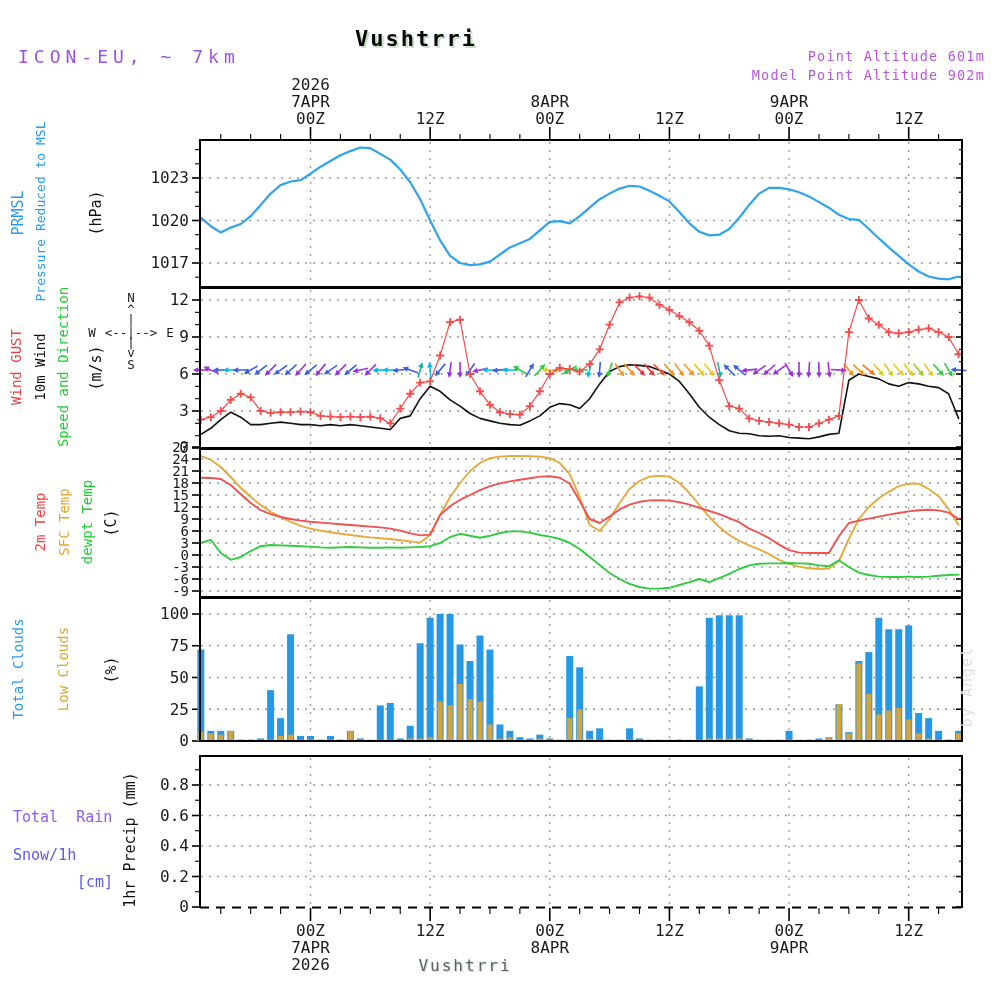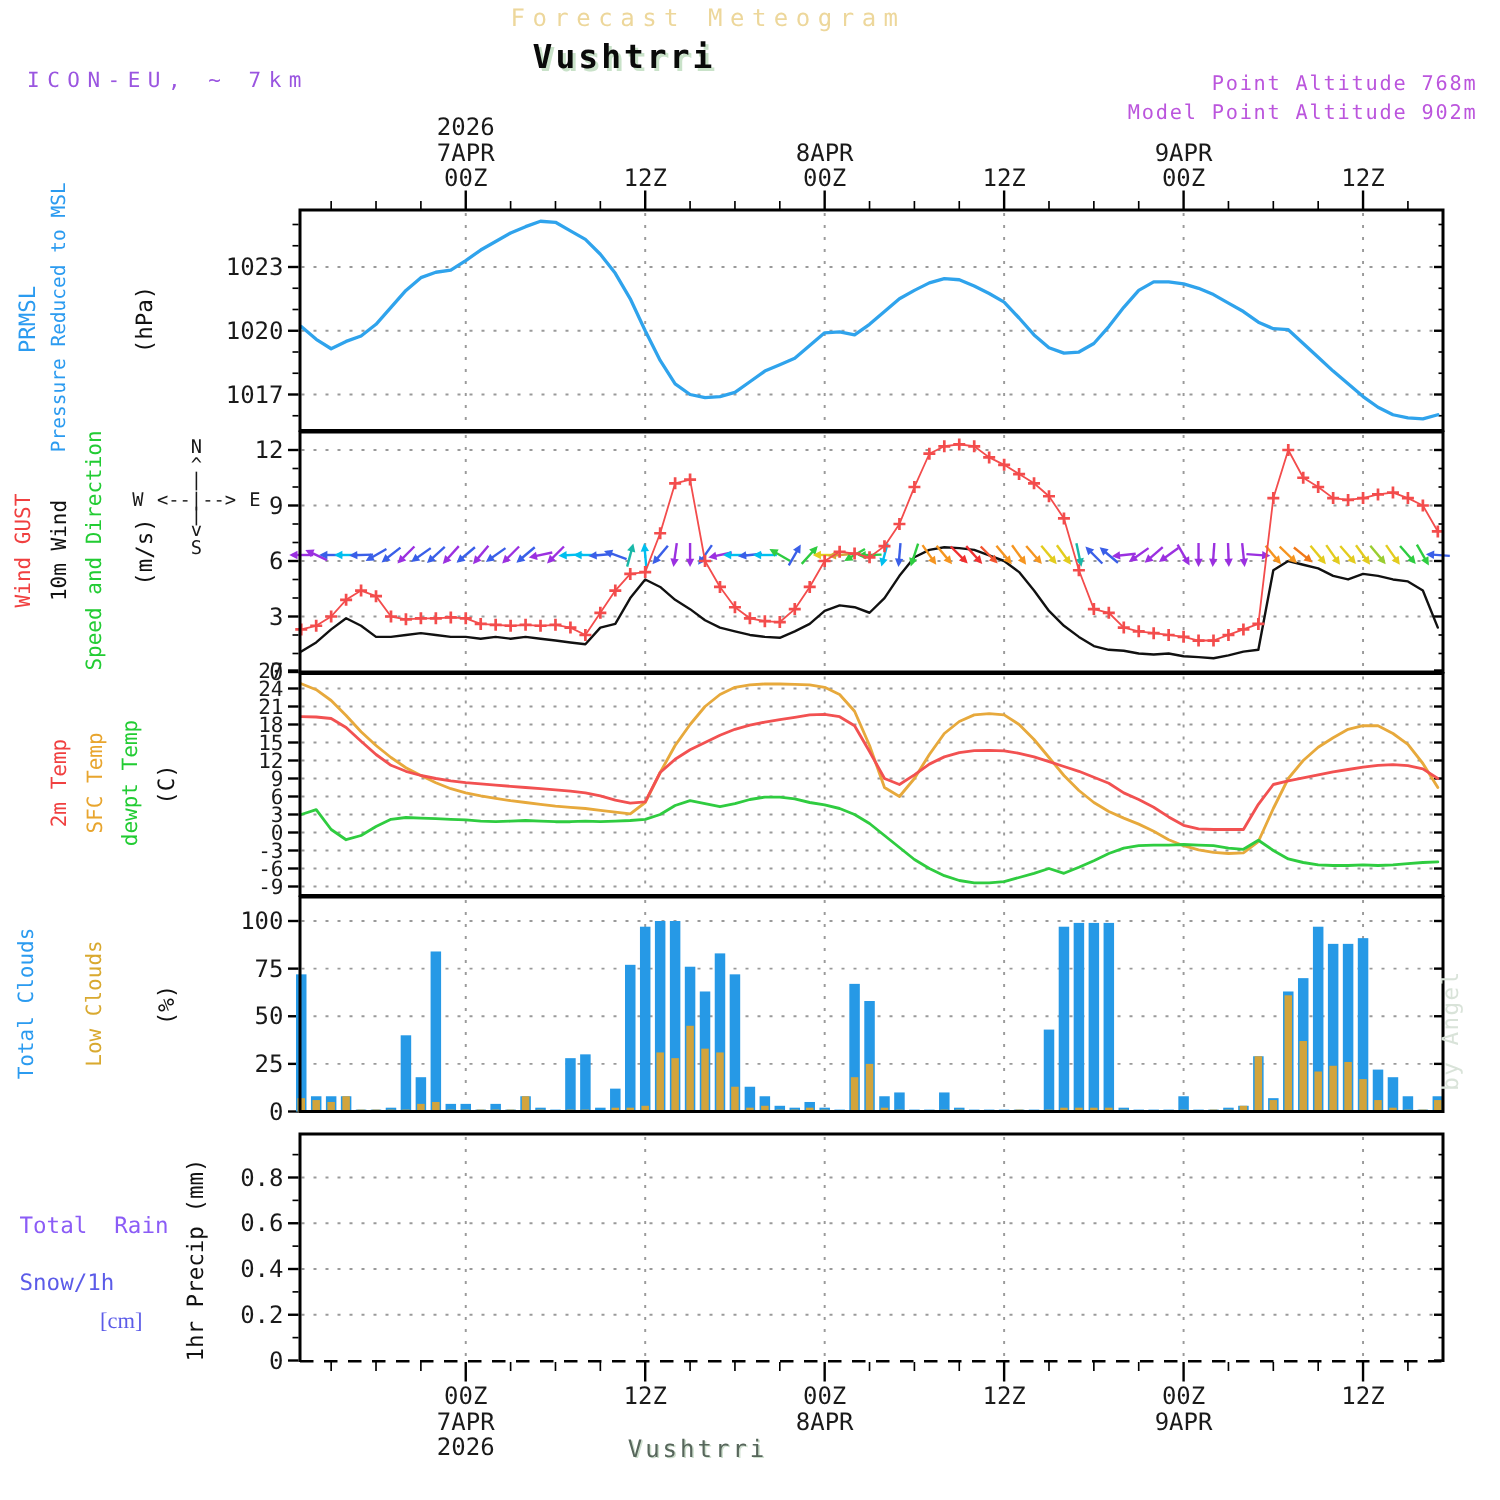--- a/index.html
+++ b/index.html
@@ -6,41 +6,40 @@
   #stage{position:relative;width:1000px;height:1000px;background:#fff;overflow:hidden;
          font-family:"DejaVu Sans Mono",monospace;}
   #plot{position:absolute;left:0;top:0;}
   svg text{font-family:"DejaVu Sans Mono",monospace;fill:#1a1a1a;}
   .hdr{position:absolute;white-space:pre;}
   #title{left:272px;top:2px;width:400px;text-align:center;font-size:16px;letter-spacing:5px;color:#EDD79B;}
   #station{left:316px;top:26px;width:200px;text-align:center;font-size:22px;font-weight:bold;letter-spacing:2px;
            color:#0a0a0a;text-shadow:2px 2px 0 #c9e2c9;}
   .meta{right:15px;text-align:right;font-size:13.5px;letter-spacing:1.2px;color:#BB55DD;}
   #meta1{top:10px;} #meta2{top:29px;} #meta3{top:48px;} #meta4{top:67px;}
-  #model{left:18px;top:46px;font-size:14px;letter-spacing:5px;color:#9A55E0;}
+  #model{left:18px;top:46px;font-size:18px;letter-spacing:5px;color:#9A55E0;}
   .rl{position:absolute;width:300px;text-align:center;transform:rotate(-90deg);font-size:14px;white-space:pre;}
   .u{font-size:15px;color:#111;}
   #watermark{position:absolute;left:958px;top:762px;width:150px;text-align:center;transform:rotate(-90deg);
              transform-origin:0 0;font-size:15px;letter-spacing:1px;color:#D9E3D9;}
   #footer{position:absolute;left:365px;top:956px;width:200px;text-align:center;font-size:16px;letter-spacing:2px;
           color:#57665B;text-shadow:1px 1px 0 #cfe0cf;}
   .p5lab{position:absolute;white-space:pre;font-size:15px;}
   #rain{left:13px;top:808px;color:#8b5cf6;}
   #snow{left:13px;top:846px;color:#5B5BE8;}
-  #cm{left:13px;top:873px;width:82px;text-align:right;color:#5B5BE8;font-family:Liberation Serif, serif;}
+  #cm{left:31px;top:873px;width:82px;text-align:right;color:#5B5BE8;}
   .grid{stroke:#9a9a9a;stroke-width:1.3;stroke-dasharray:2 6;fill:none;}
   .ln{fill:none;stroke-linejoin:round;stroke-linecap:round;}
 </style>
 </head>
 <body>
 
 <div id="stage">
-  <div id="title" class="hdr">Forecast Meteogram</div>
   <div id="station" class="hdr">Vushtrri</div>
-  <div id="meta3" class="hdr meta">Point Altitude 768m</div>
+  <div id="meta3" class="hdr meta">Point Altitude 601m</div>
   <div id="meta4" class="hdr meta">Model Point Altitude 902m</div>
   <div id="model" class="hdr">ICON-EU, ~ 7km</div>
 
   <svg id="plot" width="1000" height="1000" viewBox="0 0 1000 1000">
       <g>
         <line x1="310.5" x2="310.5" y1="142" y2="285" class="grid"></line>
         <line x1="430.14" x2="430.14" y1="142" y2="285" class="grid"></line>
         <line x1="549.78" x2="549.78" y1="142" y2="285" class="grid"></line>
         <line x1="669.4200000000001" x2="669.4200000000001" y1="142" y2="285" class="grid"></line>
         <line x1="789.0600000000001" x2="789.0600000000001" y1="142" y2="285" class="grid"></line>

